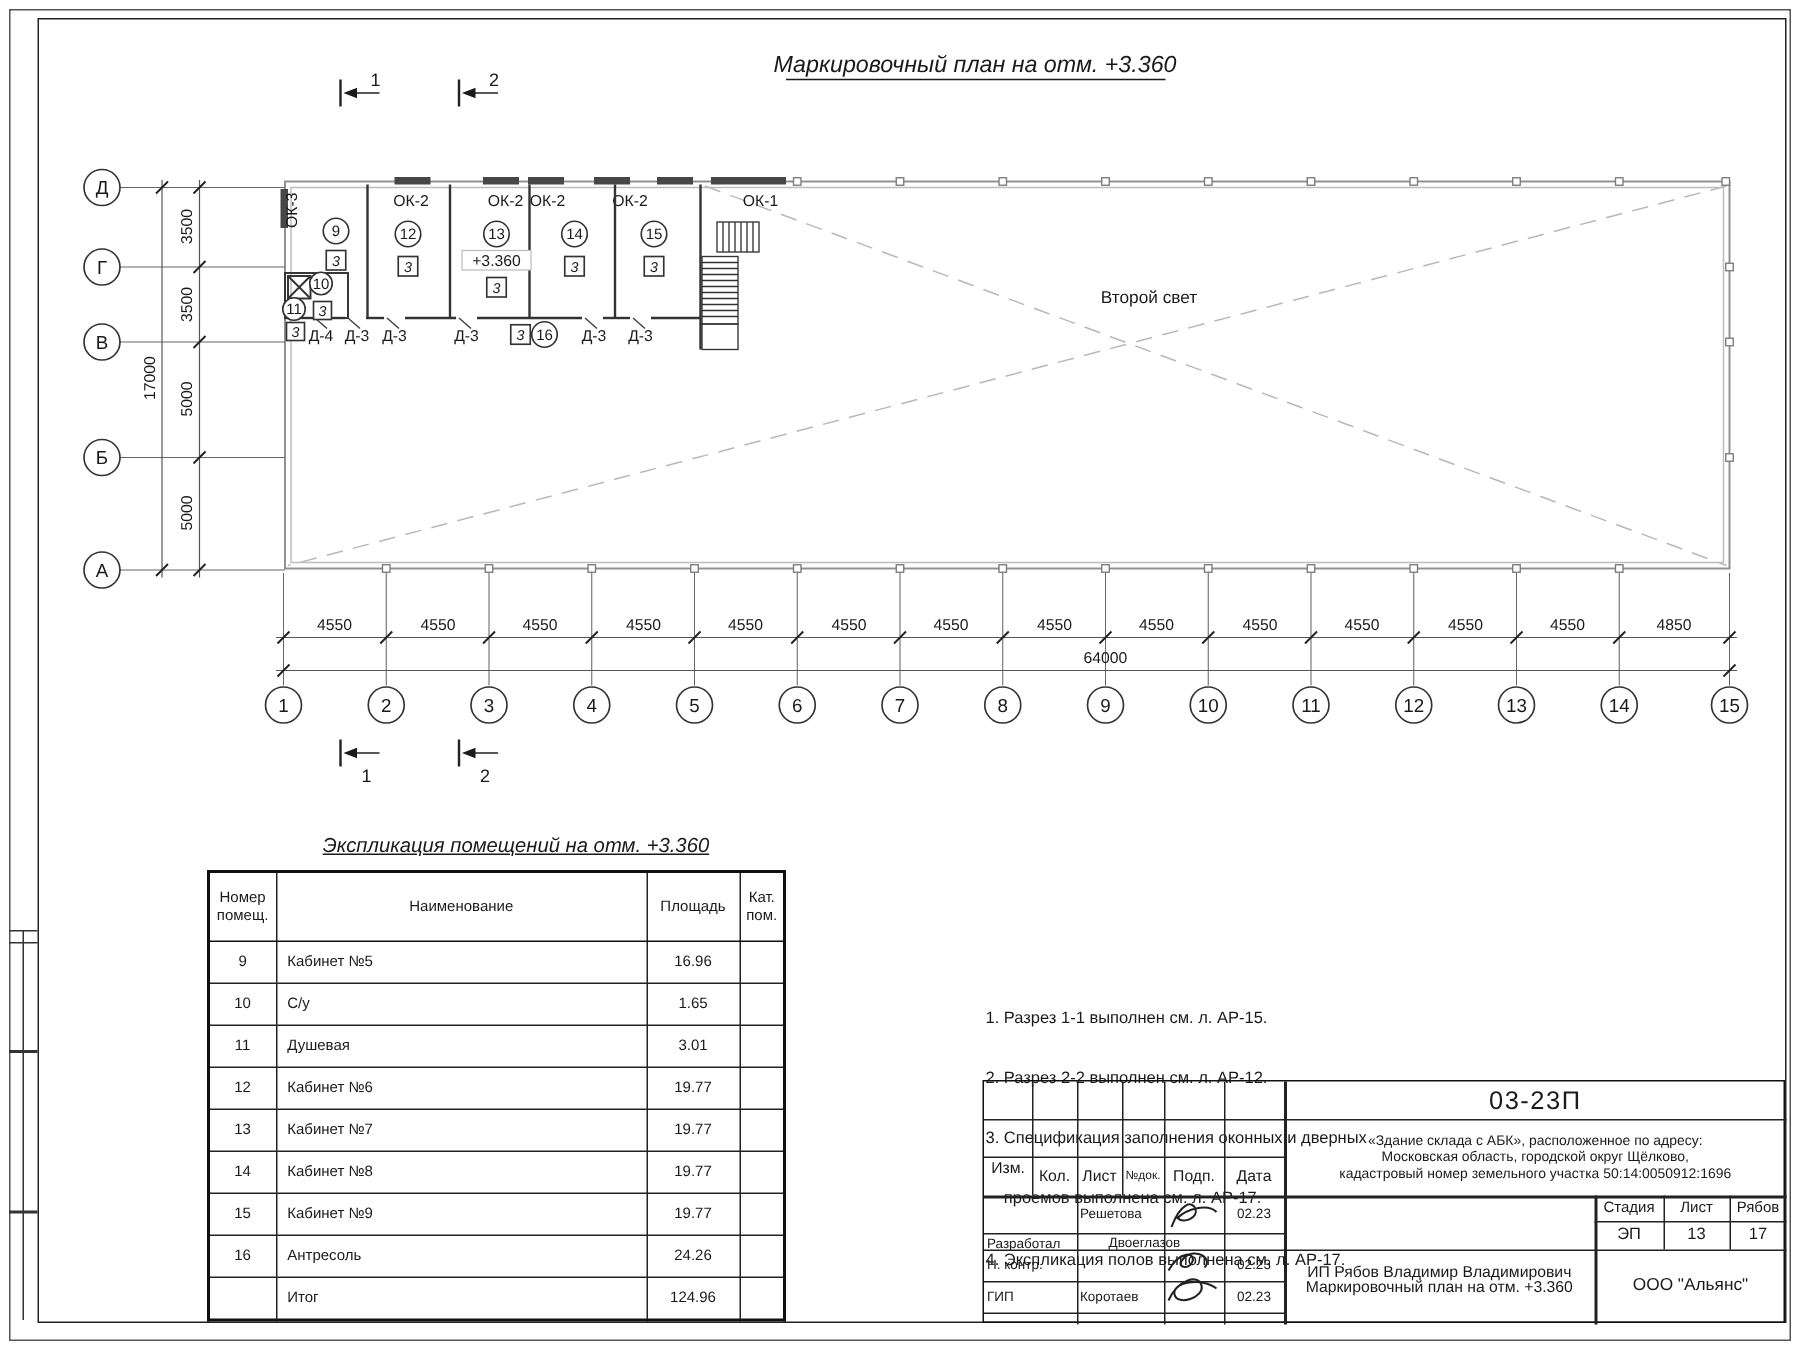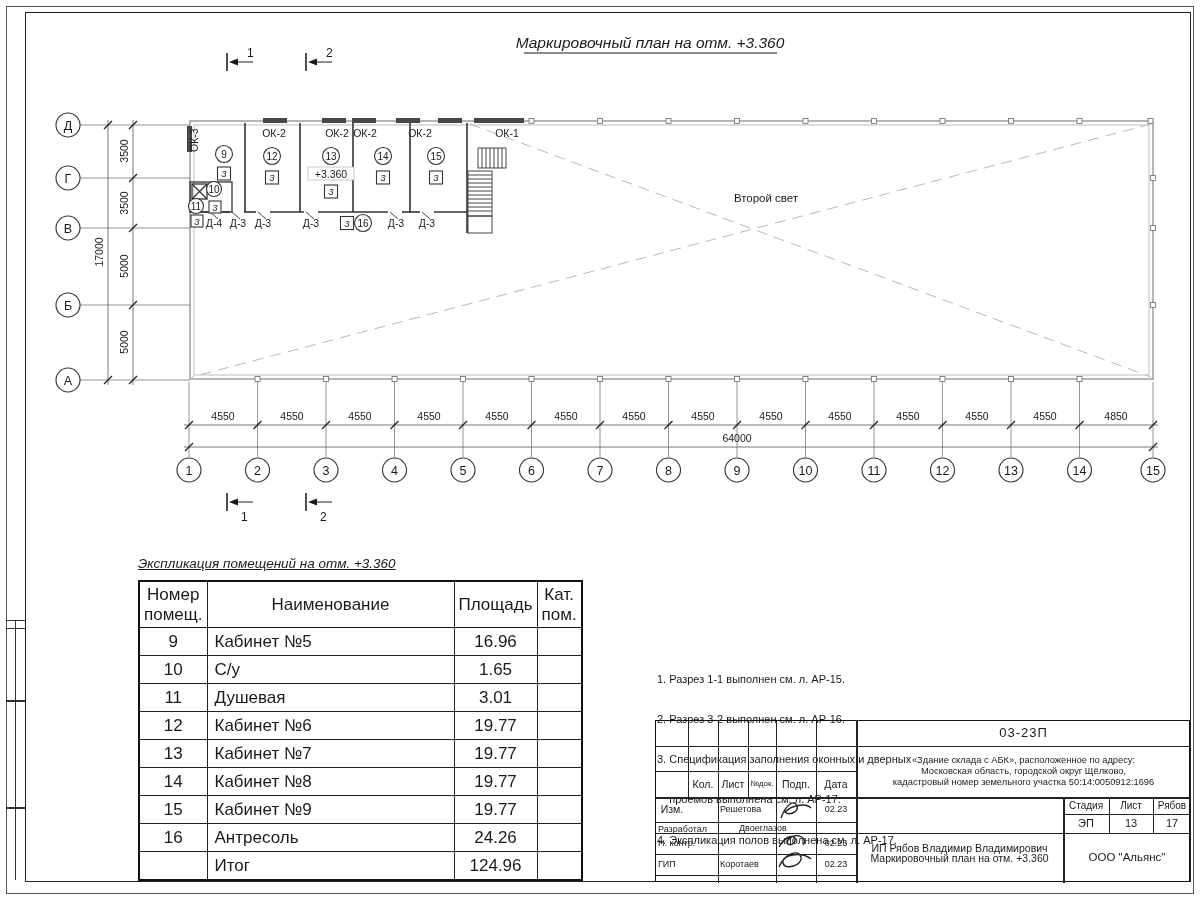--- a/index.html
+++ b/index.html
@@ -5,24 +5,24 @@
   html,body{margin:0;padding:0;background:#e8e8e8;}
   .page{position:relative;width:1200px;height:900px;background:#fff;overflow:hidden;
         font-family:"Liberation Sans","DejaVu Sans",sans-serif;color:#1a1a1a;}
   .abs{position:absolute;}
   svg text{font-family:"Liberation Sans","DejaVu Sans",sans-serif;fill:#1a1a1a;}
   
   .outer-border{left:6px;top:6px;width:1186px;height:886px;border:1px solid #555;}
   .inner-frame{left:25px;top:12px;width:1164px;height:868px;border:1.5px solid #222;}
   .mline{background:#333;}
   
-  .exp-title{left:138px;top:556px;width:384px;text-align:left;font-style:italic;
+  .exp-title{left:152px;top:556px;width:384px;text-align:center;font-style:italic;
              font-size:13.5px;text-decoration:underline;}
   table.exp{position:absolute;left:138px;top:580px;border-collapse:collapse;
-            font-size:17px;}
+            font-size:10px;}
   table.exp td,table.exp th{border:1px solid #222;padding:0 4px;height:27px;
             font-weight:normal;vertical-align:middle;}
   table.exp th{height:45px;line-height:1.15;}
   table.exp{border:2px solid #111;}
   table.exp tr.hdr th{border-bottom:1.6px solid #111;}
   .c{text-align:center;} .l{text-align:left;padding-left:7px !important;}
   
   .notes{left:657px;top:646px;font-size:11px;line-height:1.22;white-space:pre;}
   
   .tb{left:655px;top:720px;width:535px;height:162px;border:1.8px solid #111;box-sizing:border-box;}
@@ -447,21 +447,21 @@
           <td class="c"></td>
           <td class="l" style="padding-left:12px">Итог</td>
           <td class="c">124.96</td>
           <td class="c"></td>
         </tr>
 </tbody>
     </table>
 
 <div class="abs notes">
   <div>1. Разрез 1-1 выполнен см. л. АР-15.</div>
-  <div>2. Разрез 3-2 выполнен см. л. АР-16.</div>
+  <div>2. Разрез 2-2 выполнен см. л. АР-12.</div>
   <div>3. Спецификация заполнения оконных и дверных</div>
   <div>    проемов выполнена см. л. АР-17.</div>
   <div>4. Экспликация полов выполнена см. л. АР-17.</div>
 </div>
 
 <div class="abs tb">
 
   <div class="vl" style="left:32px;top:0;width:1px;height:76px;"></div>
   <div class="vl" style="left:62px;top:0;width:1px;height:162px;"></div>
   <div class="vl" style="left:92px;top:0;width:1px;height:76px;"></div>
@@ -474,21 +474,21 @@
 
   <div class="hl" style="left:0;top:25px;width:535px;height:1px;"></div>
   <div class="hl" style="left:0;top:50px;width:200px;height:1px;"></div>
   <div class="hl" style="left:0;top:76px;width:535px;height:1.5px;"></div>
   <div class="hl" style="left:0;top:101px;width:200px;height:1px;"></div>
   <div class="hl" style="left:0;top:112px;width:535px;height:1px;"></div>
   <div class="hl" style="left:0;top:133px;width:200px;height:1px;"></div>
   <div class="hl" style="left:0;top:154px;width:200px;height:1px;"></div>
   <div class="hl" style="left:407px;top:93px;width:128px;height:1px;"></div>
 
-  <div class="cell" style="left:0;top:50px;width:32px;height:16px;font-size:10.5px;margin-top:30px;">Изм.</div>
+  <div class="cell" style="left:0;top:50px;width:32px;height:16px;font-size:10.5px;">Изм.</div>
   <div class="cell" style="left:32px;top:50px;width:30px;height:26px;font-size:10.5px;">Кол.</div>
   <div class="cell" style="left:62px;top:50px;width:30px;height:26px;font-size:10.5px;">Лист</div>
   <div class="cell" style="left:92px;top:50px;width:28px;height:26px;font-size:8px;">№док.</div>
   <div class="cell" style="left:120px;top:50px;width:40px;height:26px;font-size:10.5px;">Подп.</div>
   <div class="cell" style="left:160px;top:50px;width:40px;height:26px;font-size:10.5px;">Дата</div>
 
   <div class="cell" style="left:2px;top:76px;width:60px;height:25px;font-size:9px;justify-content:flex-start;margin-top:20px;">Разработал</div>
   <div class="cell" style="left:64px;top:76px;width:56px;height:25px;font-size:9px;justify-content:flex-start;">Решетова</div>
   <div class="cell" style="left:160px;top:76px;width:40px;height:25px;font-size:9px;">02.23</div>
   <div class="cell" style="left:2px;top:112px;width:60px;height:21px;font-size:9px;justify-content:flex-start;">Н. контр.</div>
@@ -499,21 +499,21 @@
   <div class="cell" style="left:160px;top:133px;width:40px;height:21px;font-size:9px;">02.23</div>
 
   <svg class="sig" style="left:119px;top:77px;" width="42" height="25" viewBox="0 0 42 25">
     <path d="M6,20 C12,4 20,2 22,8 C24,14 14,18 10,14 C16,8 30,4 36,10" fill="none" stroke="#222" stroke-width="1.4"></path>
   </svg>
   <svg class="sig" style="left:119px;top:110px;" width="42" height="46" viewBox="0 0 42 46">
     <path d="M4,16 C12,2 22,4 20,10 C18,16 8,14 14,8 C22,0 34,8 28,14" fill="none" stroke="#222" stroke-width="1.4"></path>
     <path d="M4,36 C10,22 24,18 26,26 C28,34 10,40 8,32 C6,24 26,20 36,28" fill="none" stroke="#222" stroke-width="1.4"></path>
   </svg>
 
-  <div class="cell" style="left:200px;top:0;width:335px;height:25px;font-size:13px;letter-spacing:1px;">03-23П</div>
+  <div class="cell" style="left:200px;top:0;width:335px;height:25px;font-size:17px;letter-spacing:1px;">03-23П</div>
   <div class="cell" style="left:200px;top:25px;width:335px;height:51px;font-size:9.3px;flex-direction:column;">
     <div>«Здание склада с АБК», расположенное по адресу:</div>
     <div>Московская область, городской округ Щёлково,</div>
     <div>кадастровый номер земельного участка 50:14:0050912:1696</div>
   </div>
   <div class="cell" style="left:200px;top:76px;width:207px;height:36px;font-size:10.5px;margin-top:33px;">ИП Рябов Владимир Владимирович</div>
   <div class="cell" style="left:200px;top:112px;width:207px;height:50px;font-size:10.5px;">Маркировочный план на отм. +3.360</div>
   <div class="cell" style="left:407px;top:76px;width:46px;height:17px;font-size:10px;">Стадия</div>
   <div class="cell" style="left:453px;top:76px;width:44px;height:17px;font-size:10px;">Лист</div>
   <div class="cell" style="left:497px;top:76px;width:38px;height:17px;font-size:10px;">Рябов</div>

